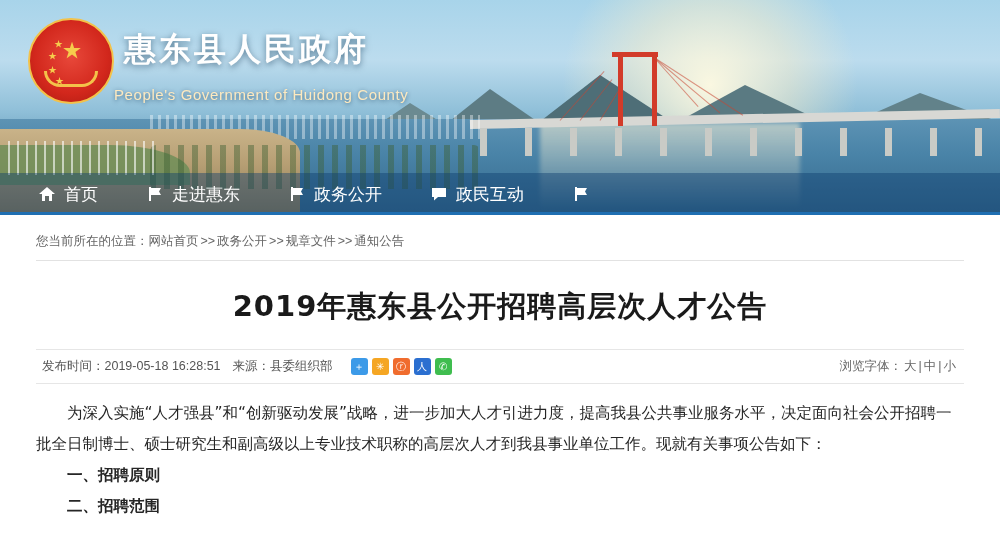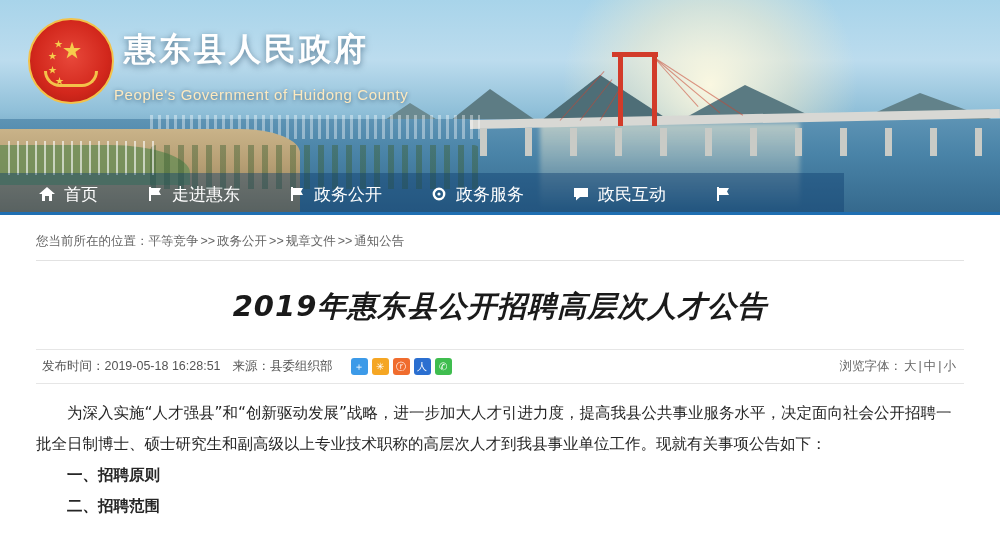--- a/index.html
+++ b/index.html
@@ -192,21 +192,21 @@
     color: #fde9c0;
     font-size: 15px;
     letter-spacing: .6px;
     text-shadow: 0 1px 4px rgba(0,40,70,.6);
   }
 
   
   .navbar {
     position: absolute;
     left: 0; bottom: 0;
-    width: 844px; height: 42px;
+    width: 1000px; height: 42px;
     background: rgba(12,60,110,0.42);
     display: flex;
     align-items: center;
     padding-left: 38px;
     box-sizing: border-box;
   }
   .nav-item {
     display: flex;
     align-items: center;
     margin-right: 48px;
@@ -250,21 +250,20 @@
     box-sizing: border-box;
   }
   .art-title {
     text-align: center;
     font-size: 29px;
     color: #1a1a1a;
     font-weight: bold;
     letter-spacing: 1px;
     padding: 26px 0 22px;
     font-family: "DejaVu Sans", "Liberation Sans", sans-serif;
-    font-style: italic;
   }
   .meta-bar {
     display: flex;
     align-items: center;
     border-top: 1px solid #e6e6e6;
     border-bottom: 1px solid #e6e6e6;
     padding: 8px 6px;
     font-size: 12.5px;
     color: #555;
   }
@@ -384,48 +383,39 @@
         <svg width="18" height="18" viewBox="0 0 18 18">
             <rect x="3" y="2" width="2" height="14" fill="#fff"></rect>
             <path d="M5 3 H15 L13 6.5 L15 10 H5 Z" fill="#fff"></path>
           </svg>
       </span>
       <span>政务公开</span>
     </div>
     <div class="nav-item">
       <span class="nav-ico">
         <svg width="18" height="18" viewBox="0 0 18 18">
-            <circle cx="9" cy="9" r="5.2" fill="none" stroke="#fff" stroke-width="2.4"></circle>
-            <circle cx="9" cy="9" r="1.6" fill="#fff"></circle>
-          </svg>
-      </span>
-      <span>政务服务</span>
-    </div>
-    <div class="nav-item">
-      <span class="nav-ico">
-        <svg width="18" height="18" viewBox="0 0 18 18">
             <path d="M2 3 H16 V12 H8 L4 15.5 V12 H2 Z" fill="#fff"></path>
           </svg>
       </span>
       <span>政民互动</span>
     </div>
     <div class="nav-item">
       <span class="nav-ico">
         <svg width="18" height="18" viewBox="0 0 18 18">
             <rect x="3" y="2" width="2" height="14" fill="#fff"></rect>
             <path d="M5 3 H15 L13 6.5 L15 10 H5 Z" fill="#fff"></path>
           </svg>
       </span>
     </div>
   </div>
   <div class="nav-underline"></div>
 </div>
 
 <div class="crumb-wrap">
-  <span>您当前所在的位置：</span><a href="#">平等竞争</a><span class="crumb-sep">&gt;&gt;</span><a href="#">政务公开</a><span class="crumb-sep">&gt;&gt;</span><a href="#">规章文件</a><span class="crumb-sep">&gt;&gt;</span><a href="#">通知公告</a>
+  <span>您当前所在的位置：</span><a href="#">网站首页</a><span class="crumb-sep">&gt;&gt;</span><a href="#">政务公开</a><span class="crumb-sep">&gt;&gt;</span><a href="#">规章文件</a><span class="crumb-sep">&gt;&gt;</span><a href="#">通知公告</a>
 </div>
 <div class="divider"></div>
 
 <div class="article">
   <div class="art-title">2019年惠东县公开招聘高层次人才公告</div>
 
   <div class="meta-bar">
     <div class="meta-left">
       <span>
         <span>发布时间：</span><span>2019-05-18 16:28:51</span>

